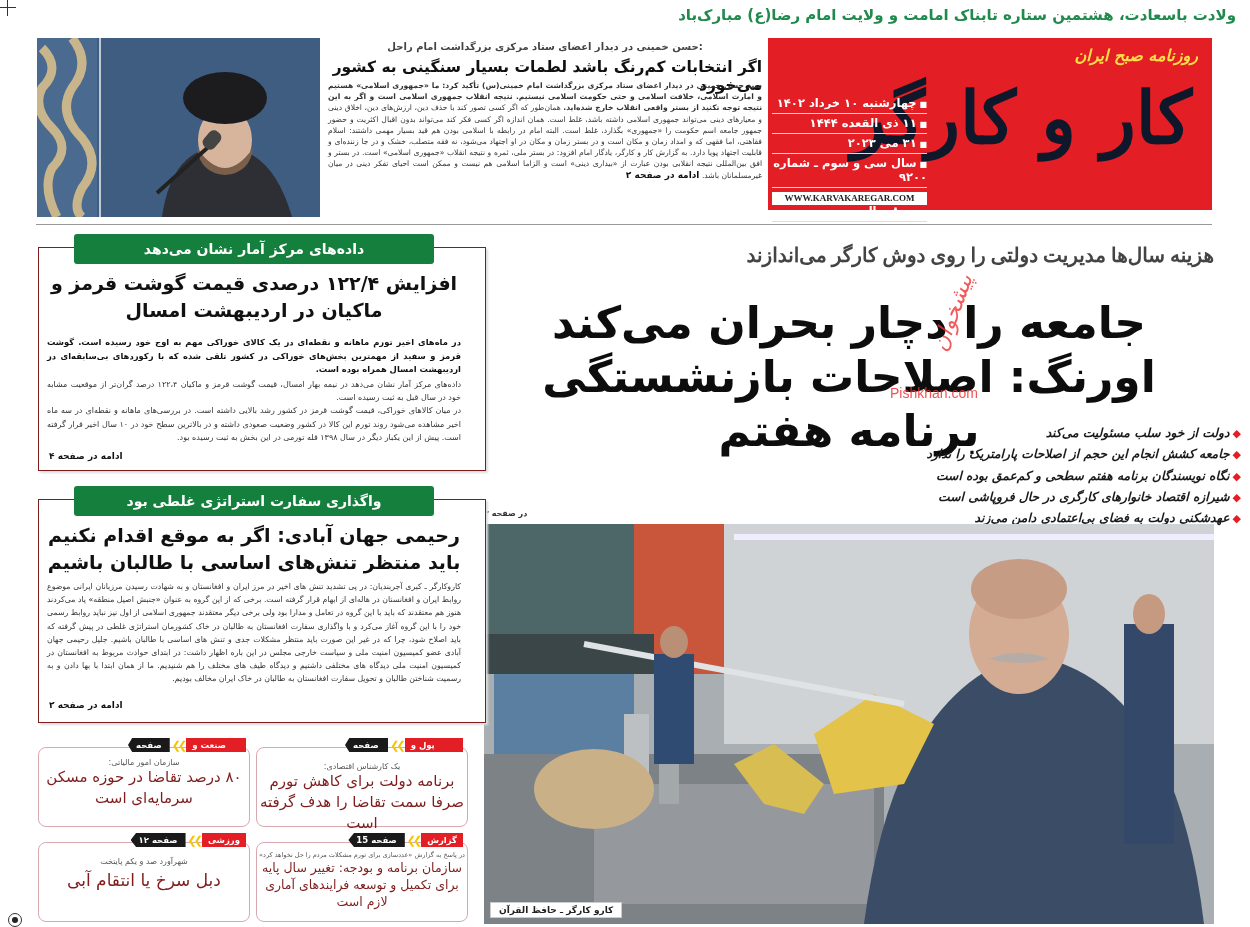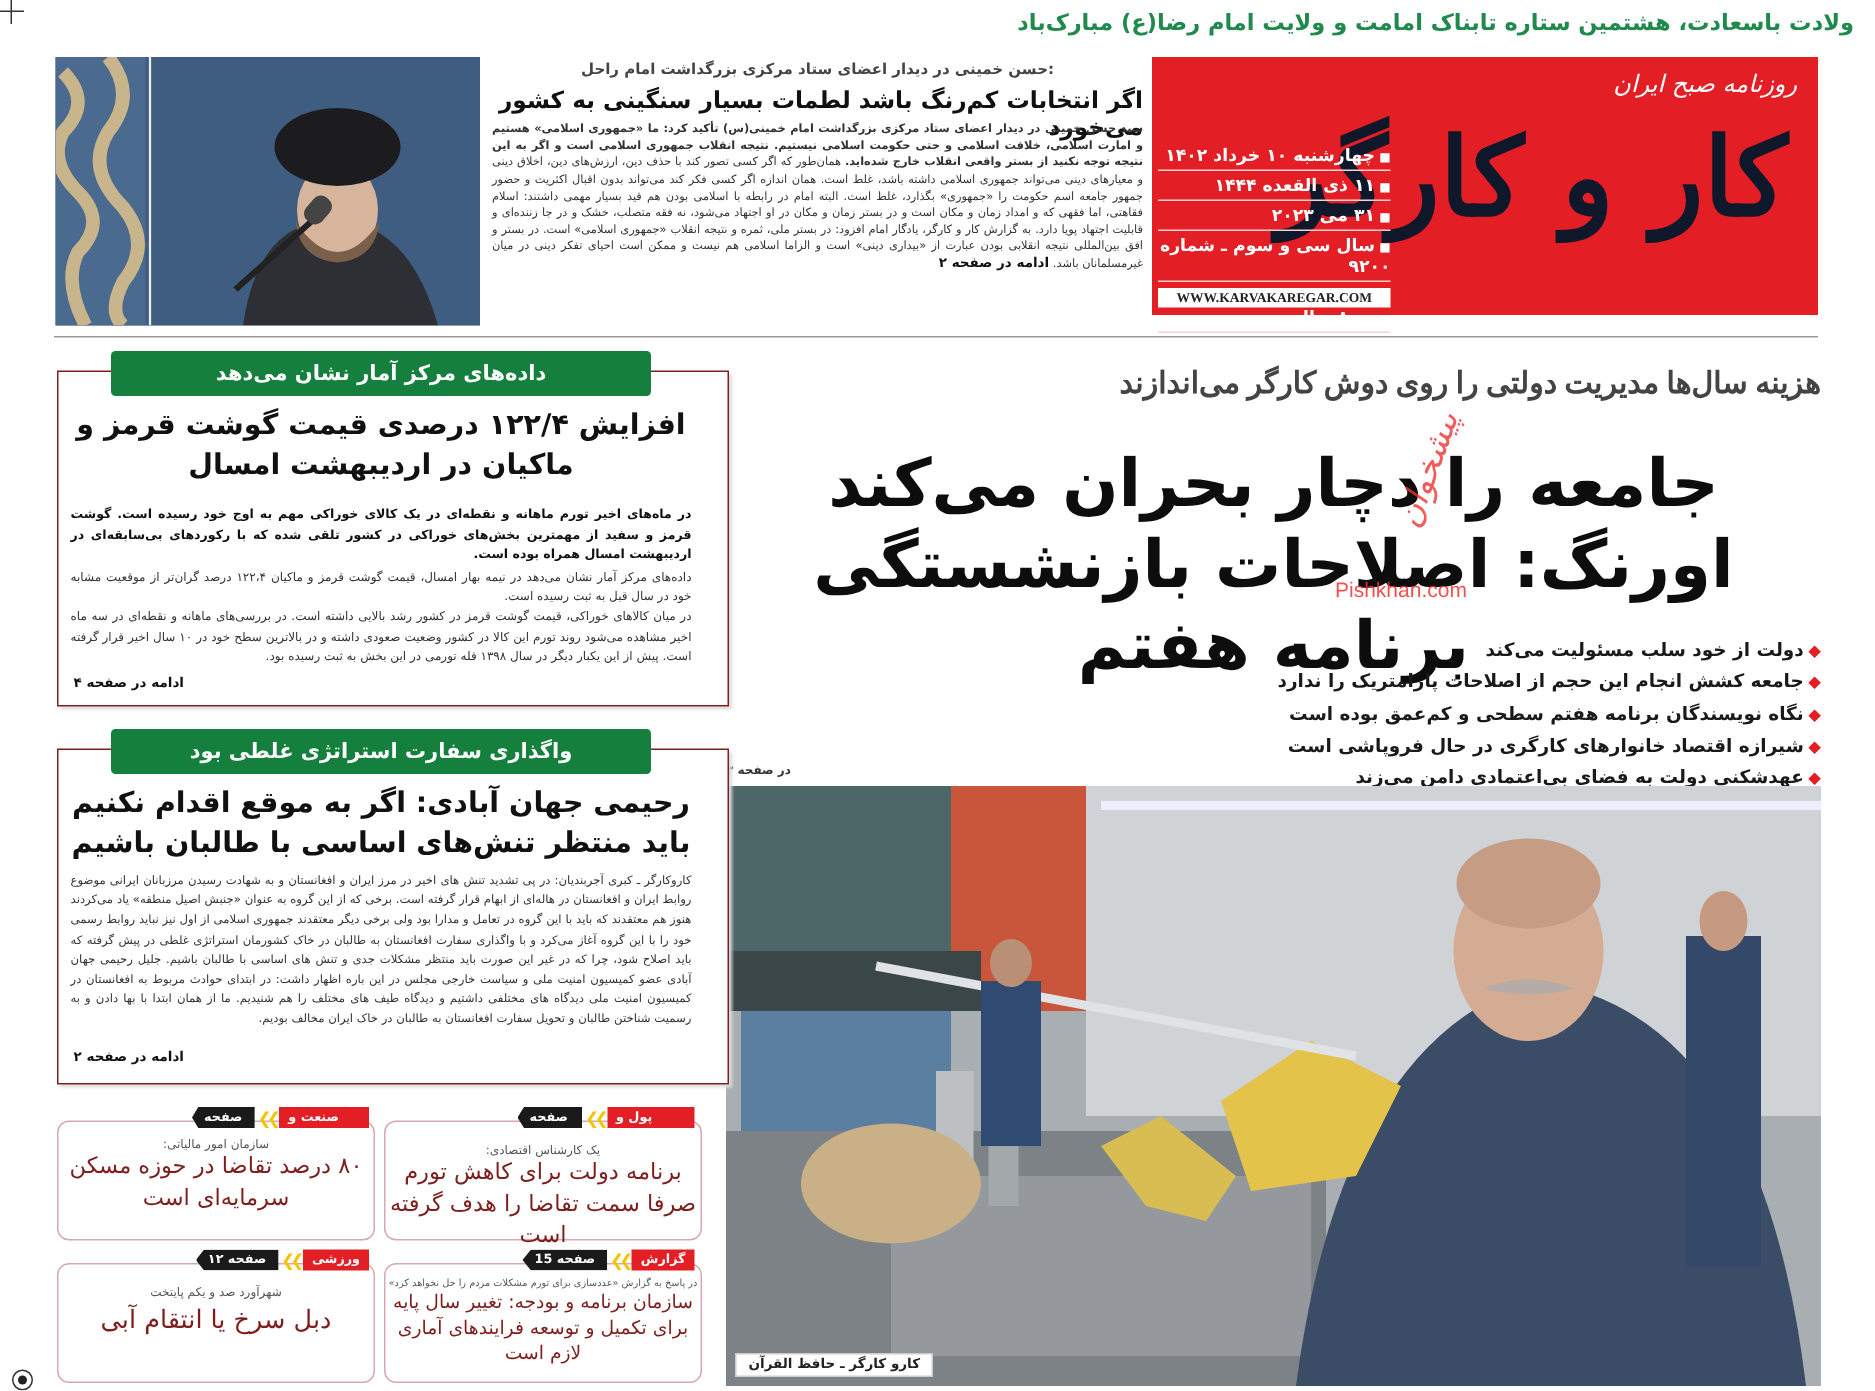--- a/index.html
+++ b/index.html
@@ -16,21 +16,21 @@
   .cropmark:before { content:""; position:absolute; left:0; top:7px; width:16px; height:1px; background:#333; }
   .cropmark:after  { content:""; position:absolute; left:7px; top:0; width:1px; height:16px; background:#333; }
   .regmark { left:8px; top:913px; width:14px; height:14px; border-radius:50%; border:1px solid #333; box-sizing:border-box; }
   .regmark:after { content:""; position:absolute; left:3px; top:3px; width:6px; height:6px; border-radius:50%; background:#222; }
 
   
   .top-banner { right:14px; top:6px; width:700px; font-size:15px; font-weight:bold; color:#1f8a4c; }
 
   
   .masthead { left:768px; top:38px; width:444px; height:172px; background:#e31e24; }
-  .mast-sub { right:14px; top:8px; color:#ffffff; font-family:"DejaVu Serif", serif; font-style:italic; font-size:16px; font-weight:normal; }
+  .mast-sub { right:14px; top:8px; color:#fde047; font-family:"DejaVu Serif", serif; font-style:italic; font-size:16px; font-weight:bold; }
   .mast-logo { right:20px; top:44px; color:#0f172a; font-size:72px; font-weight:bold; line-height:1; letter-spacing:2px; font-family:"DejaVu Serif", serif; }
   .mast-info { left:4px; top:56px; width:155px; }
   .mast-info .line { color:#fff; font-size:11.5px; font-weight:bold; border-bottom:1px solid #fbd0d0; padding:2px 0 3px 0; }
   .mast-info .line:before { content:"■ "; font-size:8px; }
   .mast-url { left:4px; top:154px; width:155px; height:13px; background:#fff; color:#222; font-family:"Liberation Serif", serif; font-size:9px; font-weight:bold; text-align:center; line-height:13px; }
 
   
   .photo1 { left:37px; top:38px; width:283px; height:179px; overflow:hidden; background:#34506f; }
   .top-kicker { left:328px; top:41px; width:434px; font-size:10px; font-weight:bold; color:#444; }
   .top-title { left:328px; top:58px; width:434px; font-size:15.5px; font-weight:bold; color:#111; }
@@ -38,21 +38,21 @@
   .top-more { font-weight:bold; font-size:9px; color:#111; }
 
   .rule { left:36px; top:224px; width:1176px; height:1px; background:#999; }
 
   
   .subhead { left:484px; top:243px; width:730px; font-size:20px; color:#444; font-weight:bold; text-align:center; }
   .headline { left:484px; top:296px; width:730px; font-size:44px; line-height:54px; font-weight:bold; color:#0d0d0d; text-align:center; letter-spacing:-1px; }
   .watermark { left:890px; top:385px; font-family:"Liberation Sans", sans-serif; color:#e33; font-size:14px; opacity:0.85; }
   .watermark-fa { left:912px; top:300px; color:#e33; font-size:22px; transform:rotate(-70deg); font-family:"DejaVu Serif", serif; font-style:italic; opacity:0.8; }
 
-  .bullets { left:800px; top:423px; width:414px; }
+  .bullets { left:827px; top:423px; width:414px;font-style:italic; }
   .bullets .b { font-size:12.3px; font-weight:bold; color:#1a1a1a; line-height:20.3px; }
   .bullets .dia { color:#e31e24; font-size:11px; margin-left:3px; }
   .page-ref { left:484px; top:509px; font-size:8px; font-weight:bold; color:#333; }
 
   
   .photo2 { left:484px; top:524px; width:730px; height:400px; overflow:hidden; background:#8e959b; }
   .caption { left:490px; top:902px; background:#fff; font-size:9px; font-weight:bold; color:#222; padding:2px 8px; border:1px solid #ccc; }
 
   
   .box { border:1px solid #7f1d1d; box-shadow:2px 2px 2px #ddd; background:#fff;padding-left:16px; }

